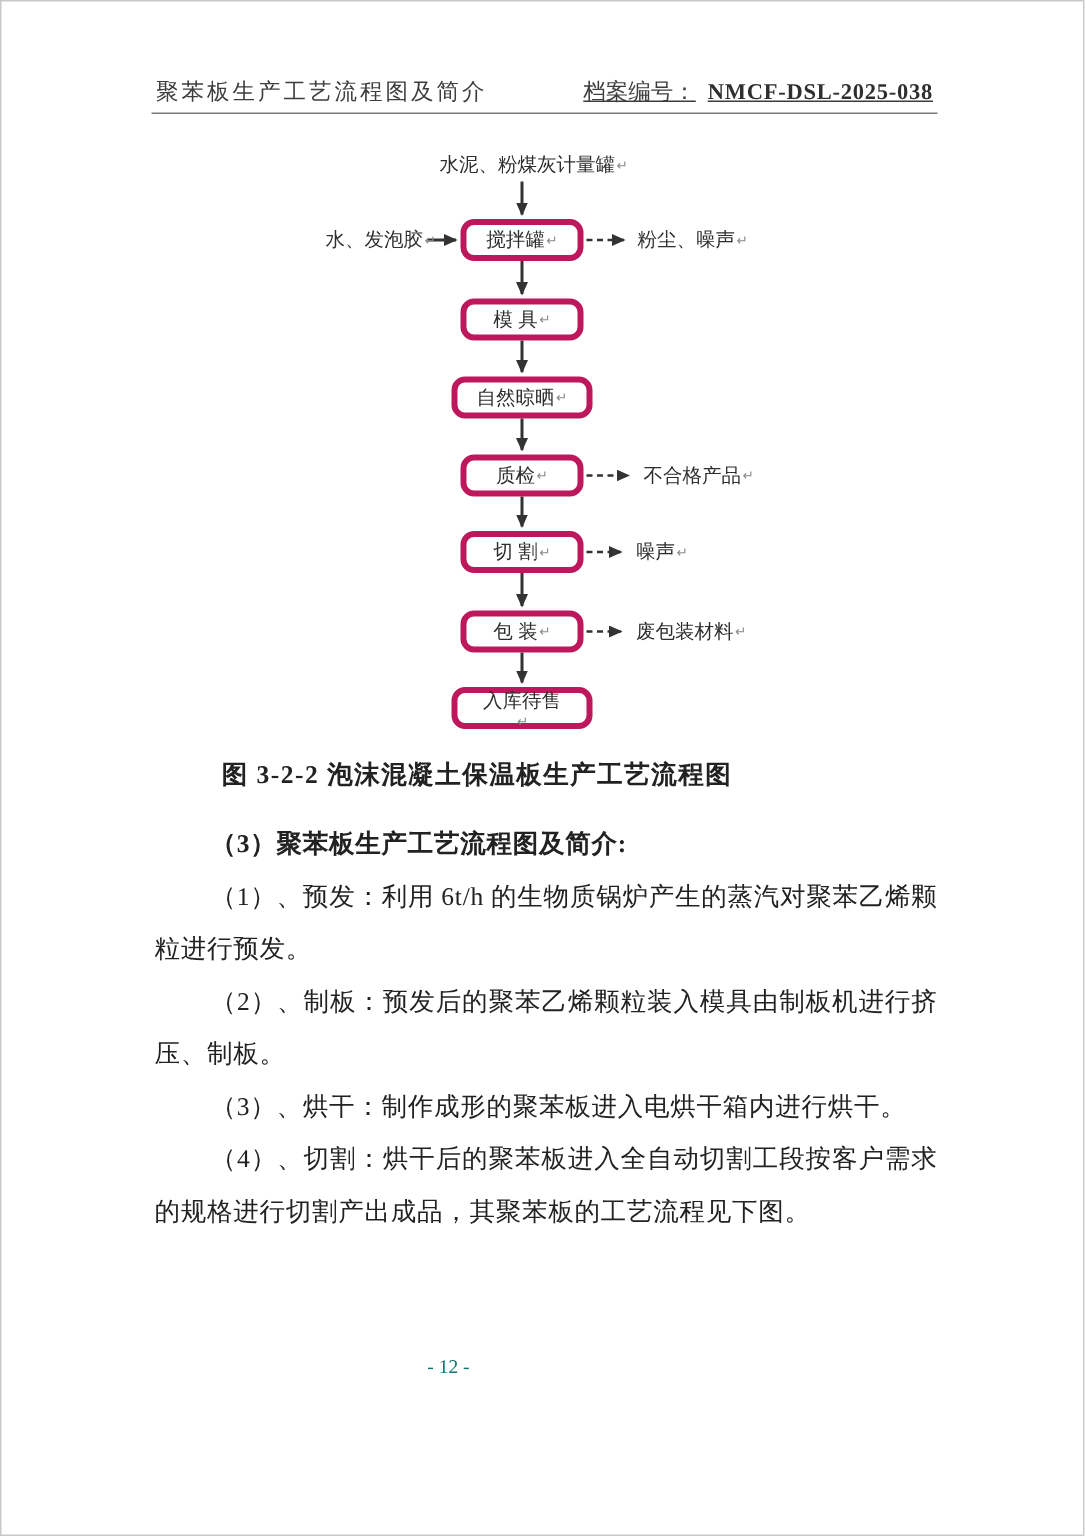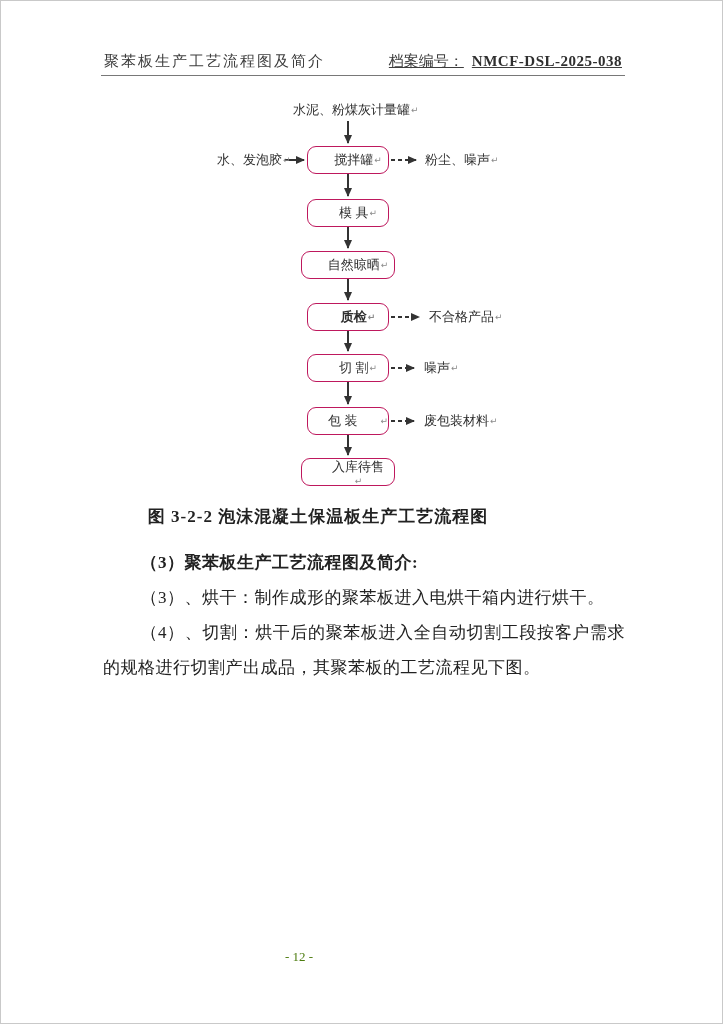--- a/index.html
+++ b/index.html
@@ -30,24 +30,24 @@
     border-top: 1.6px solid #787878;
   }
 
   
   .fc-label {
     position: absolute; font-family: "Liberation Sans", "DejaVu Sans", sans-serif;
     font-size: 13px; color: #2e2e2e; white-space: nowrap; line-height: 14px;
   }
   .fc-box {
     position: absolute; left: 306px; width: 82px; height: 28px;
-    border: 1px solid #be185d; border-radius: 9px; background: #fff;
+    border: 4px solid #be185d; border-radius: 9px; background: #fff;
     display: flex; align-items: center; justify-content: center;
     font-family: "Liberation Sans", "DejaVu Sans", sans-serif;
-    font-size: 13px; color: #2e2e2e; white-space: nowrap; padding-left: 20px;
+    font-size: 13px; color: #2e2e2e; white-space: nowrap;
   }
   .ret { font-size: 9px; color: #8a8a8a; margin-left: 1px; vertical-align: 1px; }
   .fc-svg { position: absolute; left: 0; top: 0; pointer-events: none; }
 
   
   .caption {
     position: absolute; left: 0; top: 504px; width: 634px;
     text-align: center; font-weight: bold; font-size: 17px; color: #222;
     letter-spacing: 1px;
   }
@@ -58,22 +58,22 @@
   .bodytext .heading {
     font-weight: bold; text-indent: 2.2em; letter-spacing: 0.5px;
   }
   .bodytext p {
     text-indent: 2.2em; text-align: justify; text-justify: inter-character;
     letter-spacing: 0.5px;
   }
 
   
   .footer {
-    position: absolute; left: 0; top: 948px; width: 596px;
-    text-align: center; font-size: 13px; color: #4d7c0f;
+    position: absolute; left: 0; top: 902px; width: 596px;
+    text-align: center; font-size: 13px; color: #0f766e;
   }
 </style>
 </head>
 <body>
 
 <div class="page">
 
   <div class="hdr-company">聚苯板生产工艺流程图及简介</div>
   <div class="hdr-right">
     <span>档案编号：</span><span class="num">NMCF-DSL-2025-038</span>
@@ -112,45 +112,47 @@
       <span class="ret">↵</span>
     </div>
   <div class="fc-box" style="top:198px;">
       <span>模 具</span>
       <span class="ret">↵</span>
     </div>
   <div class="fc-box" style="top:250px; left:300px; width:94px;">
       <span>自然晾晒</span>
       <span class="ret">↵</span>
     </div>
-  <div class="fc-box" style="top:302px;font-weight:bold;">
+  <div class="fc-box" style="top:302px;">
       <span>质检</span>
       <span class="ret">↵</span>
     </div>
   <div class="fc-box" style="top:353px;">
       <span>切 割</span>
       <span class="ret">↵</span>
     </div>
-  <div class="fc-box" style="top:406px;justify-content:space-between;">
+  <div class="fc-box" style="top:406px;">
       <span>包 装</span>
       <span class="ret">↵</span>
     </div>
   <div class="fc-box" style="top:457px; left:300px; width:94px;flex-direction:column;">
       <span>入库待售</span>
       <span class="ret">↵</span>
     </div>
 
   <div class="fc-label" style="left:424px; top:152px;"><span>粉尘、噪声</span><span class="ret">↵</span></div>
   <div class="fc-label" style="left:428px; top:309px;"><span>不合格产品</span><span class="ret">↵</span></div>
   <div class="fc-label" style="left:423px; top:360px;"><span>噪声</span><span class="ret">↵</span></div>
   <div class="fc-label" style="left:423px; top:413px;"><span>废包装材料</span><span class="ret">↵</span></div>
 
   <div class="caption">图 3-2-2 泡沫混凝土保温板生产工艺流程图</div>
 
   <div class="bodytext">
     <div class="heading">（3）聚苯板生产工艺流程图及简介:</div>
+    <p>（1）、预发：利用 6t/h 的生物质锅炉产生的蒸汽对聚苯乙烯颗粒进行预发。</p>
+    <p>（2）、制板：预发后的聚苯乙烯颗粒装入模具由制板机进行挤压、制板。</p>
     <p>（3）、烘干：制作成形的聚苯板进入电烘干箱内进行烘干。</p>
     <p>（4）、切割：烘干后的聚苯板进入全自动切割工段按客户需求的规格进行切割产出成品，其聚苯板的工艺流程见下图。</p>
   </div>
 
   <div class="footer">- 12 -</div>
 
 </div>
 
 </body></html>

